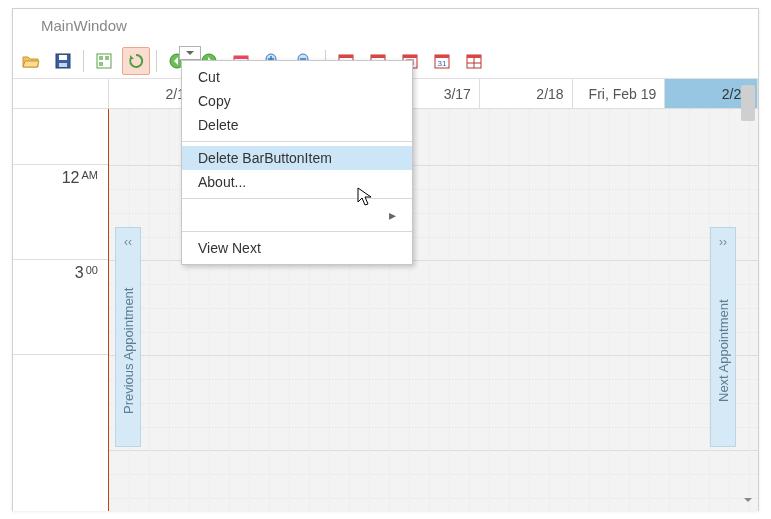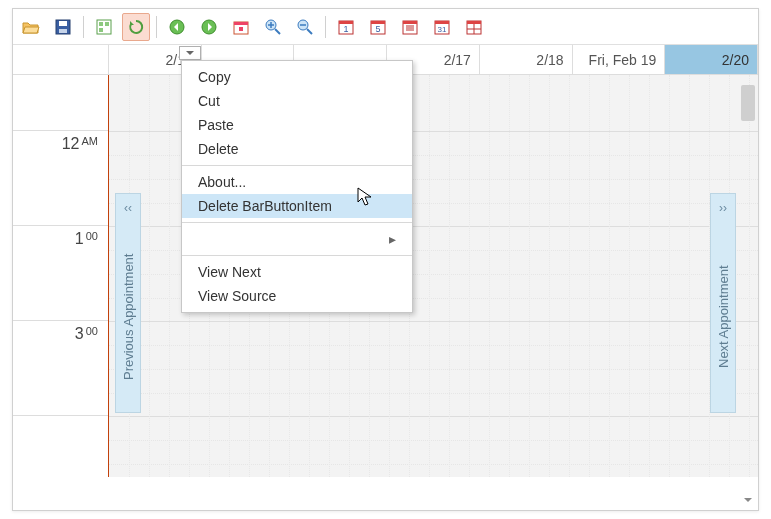--- a/index.html
+++ b/index.html
@@ -106,20 +106,21 @@
 .cm-arrow { margin-left: auto; color: #666; }
 
 .cursor {
   position: absolute; left: 344px; top: 178px; pointer-events: none;
 }
 </style>
 </head>
 <body>
 
 <div class="window">
+  <div class="titlebar">MainWindow</div>
 
   <div class="toolbar">
     <div class="tb-btn">
         <svg width="18" height="16">
           <path d="M1 4h5l2 2h8v8h-15z" fill="#f5c263" stroke="#c9952e"></path>
           <path d="M3 8h14l-2 6h-14z" fill="#fcdd9a" stroke="#c9952e"></path>
         </svg>
       </div>
     <div class="tb-btn">
         <svg width="16" height="16">
@@ -223,31 +224,30 @@
     <svg width="8" height="8">
         <path d="M0 2l4 4 4-4z" fill="#666"></path>
       </svg>
   </div>
 
   <div class="date-header">
     <div class="date-corner"></div>
     <div class="date-cell">2/14</div>
     <div class="date-cell"></div>
     <div class="date-cell"></div>
-    <div class="date-cell">2/17</div>
+    <div class="date-cell">3/17</div>
     <div class="date-cell">2/18</div>
     <div class="date-cell">Fri, Feb 19</div>
     <div class="date-cell current">2/20</div>
   </div>
 
   <div class="calendar-body">
     <div class="time-col">
       <div class="time-slot" style="height:56px"></div>
       <div class="time-slot"><span>12</span><span class="mer">AM</span></div>
-      <div class="time-slot"><span>1</span><span class="mer">00</span></div>
       <div class="time-slot"><span>3</span><span class="mer">00</span></div>
     </div>
 
     <div class="grid">
       <div class="major-row" style="top:56px"></div>
       <div class="major-row" style="top:151px"></div>
       <div class="major-row" style="top:246px"></div>
       <div class="major-row" style="top:341px"></div>
       <div class="minor-row" style="top:80px"></div>
       <div class="minor-row" style="top:104px"></div>
@@ -306,32 +306,30 @@
 
   <div class="scrollbar-track"></div>
   <div class="scrollbar-thumb"></div>
   <div class="scrollbar-bottom">
     <svg width="10" height="10">
         <path d="M1 3l4 4 4-4z" fill="#888"></path>
       </svg>
   </div>
 
   <div class="context-menu">
+    <div class="cm-item">Cut</div>
     <div class="cm-item">Copy</div>
-    <div class="cm-item">Cut</div>
-    <div class="cm-item">Paste</div>
     <div class="cm-item">Delete</div>
     <div class="cm-sep"></div>
+    <div class="cm-item highlight">Delete BarButtonItem</div>
     <div class="cm-item">About...</div>
-    <div class="cm-item highlight">Delete BarButtonItem</div>
     <div class="cm-sep"></div>
     <div class="cm-item">
       <span class="cm-arrow">▸</span>
     </div>
     <div class="cm-sep"></div>
     <div class="cm-item">View Next</div>
-    <div class="cm-item">View Source</div>
   </div>
 
   <svg class="cursor" width="18" height="20">
     <path d="M1 1l0 14 4-4 3 7 3-1-3-7 6 0z" fill="#fff" stroke="#000" stroke-width="1"></path>
   </svg>
 </div>
 
 </body></html>

